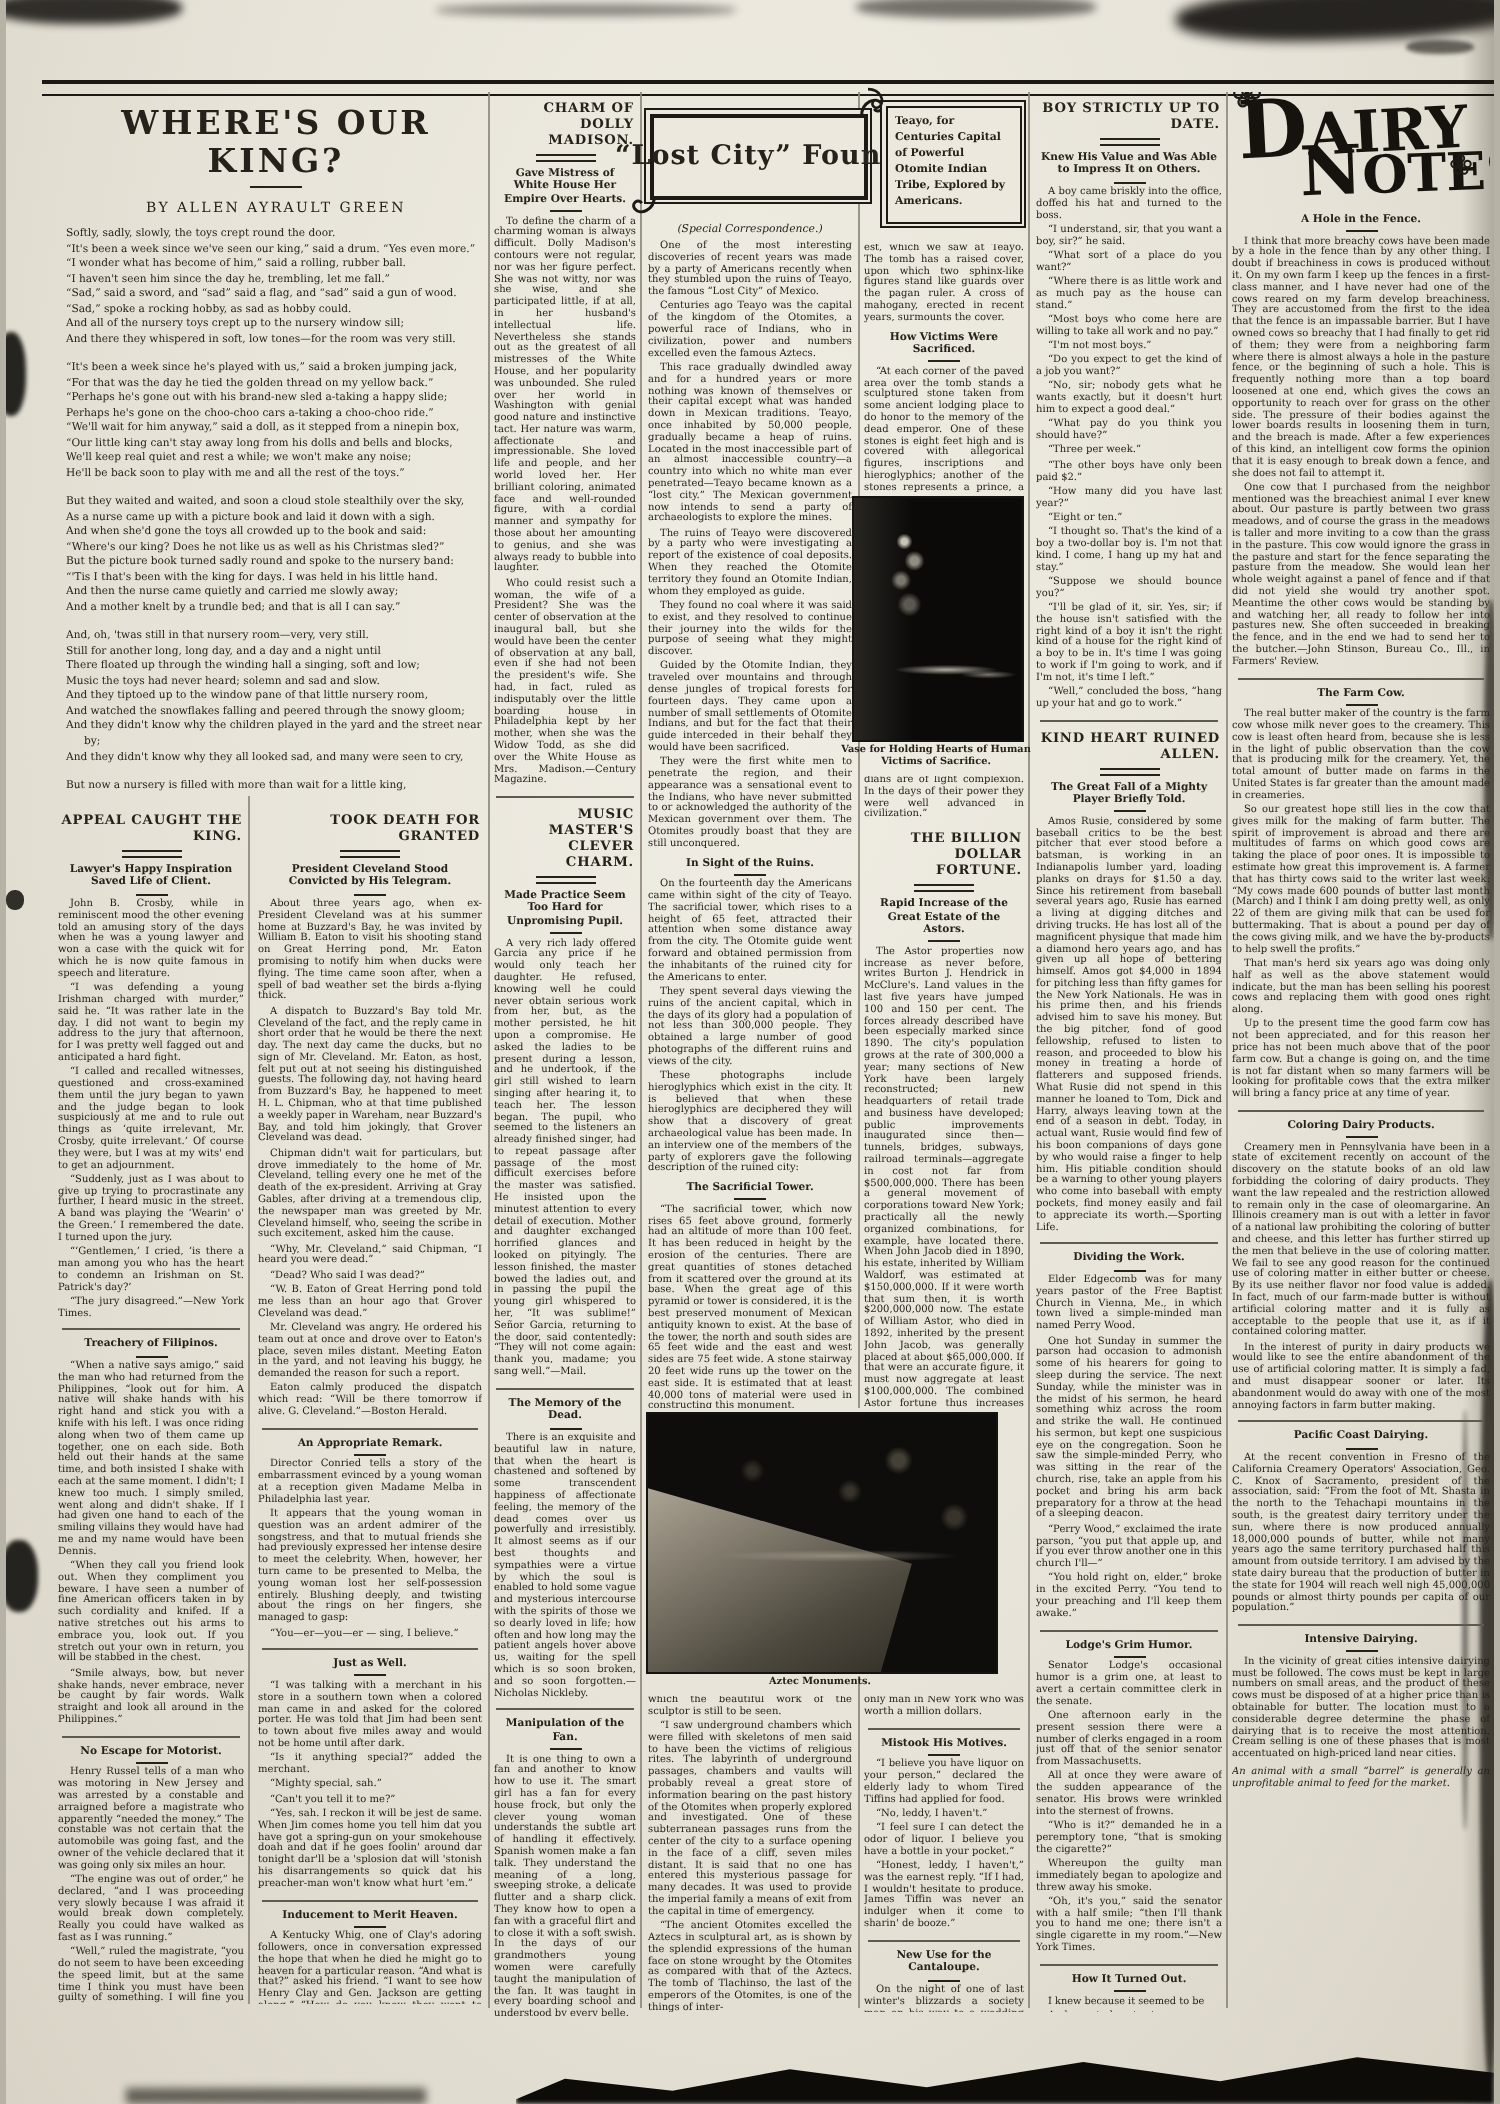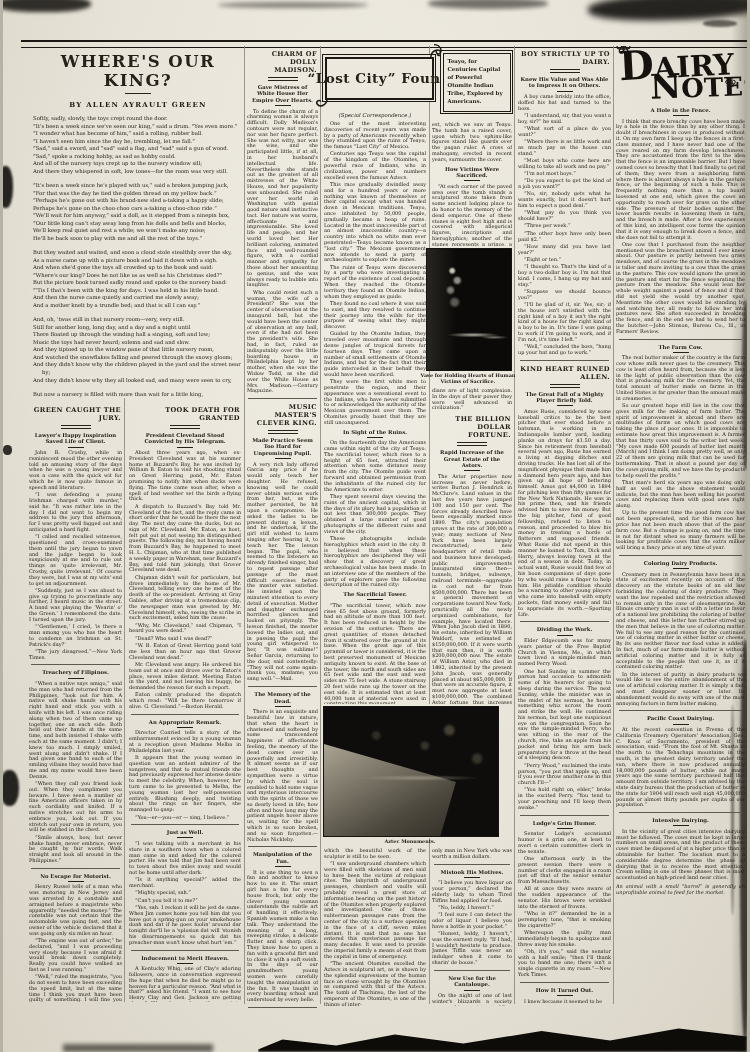--- a/index.html
+++ b/index.html
@@ -59,21 +59,21 @@
   .s-c{font-size:5.4px;font-style:italic;text-align:center;margin:2px 0 3px;}
   .s-d{border-top:1px solid #5f5a4f;margin:4px auto;width:96%;}
   .s-pl{font-size:4.9px;line-height:1.3;padding-left:6px;}
   .s-fl{font-size:5.3px;line-height:1.42;padding-left:9px;text-indent:-9px;}
   .s-fg{height:7px;}
   .s-pi{font-size:5px;line-height:1.18;text-align:justify;font-style:italic;margin-top:3px;}
   
   #colA h1{font-size:16.5px;font-weight:bold;text-align:center;letter-spacing:1.5px;margin:2px 0 3px;
     font-family:"DejaVu Serif","Liberation Serif",serif;}
   .titlerule{width:26px;height:2px;margin:0 auto 4px;border-top:1px solid #26221b;}
-  .byline{font-size:7px;font-weight:bold;text-align:center;letter-spacing:1.2px;margin:0 0 6px;}
+  .byline{font-size:7px;font-weight:normal;text-align:center;letter-spacing:1.2px;margin:0 0 6px;}
   
   #lostbox{position:absolute;left:319px;top:54px;width:114px;height:48px;}
   .lcouter{border:1.5px solid #1d1a15;padding:1.5px;background:#ece8dd;height:100%;box-sizing:border-box;}
   .lcinner{border:2.5px solid #1d1a15;height:100%;box-sizing:border-box;display:flex;align-items:center;justify-content:center;}
   .lctext{font-size:13.5px;font-weight:bold;letter-spacing:.5px;white-space:nowrap;}
   .curl{position:absolute;}
   .curl-tr{right:-11px;top:-7px;}
   .curl-bl{left:-11px;bottom:-7px;transform:rotate(180deg);}
   
   #teayobox{position:absolute;left:437px;top:50px;width:73px;height:64px;}
@@ -183,21 +183,21 @@
         <div class="s-fl">And they tiptoed up to the window pane of that little nursery room,</div>
         <div class="s-fl">And watched the snowflakes falling and peered through the snowy gloom;</div>
         <div class="s-fl">And they didn't know why the children played in the yard and the street near by;</div>
         <div class="s-fl">And they didn't know why they all looked sad, and many were seen to cry,</div>
         <div class="s-fg"></div>
         <div class="s-fl">But now a nursery is filled with more than wait for a little king,</div>
       </div>
   </section>
 
   <section id="col1">
-      <div class="s-h">GREEN CAUGHT THE JURY.</div>
+      <div class="s-h">APPEAL CAUGHT THE KING.</div>
       <div class="s-sh">Lawyer's Happy Inspiration Saved Life of Client.</div>
       <div class="s-p">John B. Crosby, while in reminiscent mood the other evening told an amusing story of the days when he was a young lawyer and won a case with the quick wit for which he is now quite famous in speech and literature.</div>
       <div class="s-p">“I was defending a young Irishman charged with murder,” said he. “It was rather late in the day. I did not want to begin my address to the jury that afternoon, for I was pretty well fagged out and anticipated a hard fight.</div>
       <div class="s-p">“I called and recalled witnesses, questioned and cross-examined them until the jury began to yawn and the judge began to look suspiciously at me and to rule out things as ‘quite irrelevant, Mr. Crosby, quite irrelevant.’ Of course they were, but I was at my wits' end to get an adjournment.</div>
       <div class="s-p">“Suddenly, just as I was about to give up trying to procrastinate any further, I heard music in the street. A band was playing the ‘Wearin' o' the Green.’ I remembered the date. I turned upon the jury.</div>
       <div class="s-p">“‘Gentlemen,’ I cried, ‘is there a man among you who has the heart to condemn an Irishman on St. Patrick's day?’</div>
       <div class="s-p">“The jury disagreed.”—New York Times.</div>
       <div class="s-d"></div>
       <div class="s-sh">Treachery of Filipinos.</div>
       <div class="s-p">“When a native says amigo,” said the man who had returned from the Philippines, “look out for him. A native will shake hands with his right hand and stick you with a knife with his left. I was once riding along when two of them came up together, one on each side. Both held out their hands at the same time, and both insisted I shake with each at the same moment. I didn't; I knew too much. I simply smiled, went along and didn't shake. If I had given one hand to each of the smiling villains they would have had me and my name would have been Dennis.</div>
@@ -235,21 +235,21 @@
       <div class="s-d"></div>
       <div class="s-sh">Inducement to Merit Heaven.</div>
       <div class="s-p">A Kentucky Whig, one of Clay's adoring followers, once in conversation expressed the hope that when he died he might go to heaven for a particular reason. “And what is that?” asked his friend. “I want to see how Henry Clay and Gen. Jackson are getting along.” “How do you know they went to heaven?” his friend inquired. “They must have gone there. Had they gone to the other place the devil would long since have been obliged to close it up. Heaven may have softened them toward each other, and if it has, it will be worth the trip to see them together.”</div>
     </section>
   <section id="col3">
       <div class="s-h">CHARM OF DOLLY MADISON.</div>
       <div class="s-sh">Gave Mistress of White House Her Empire Over Hearts.</div>
       <div class="s-p">To define the charm of a charming woman is always difficult. Dolly Madison's contours were not regular, nor was her figure perfect. She was not witty, nor was she wise, and she participated little, if at all, in her husband's intellectual life. Nevertheless she stands out as the greatest of all mistresses of the White House, and her popularity was unbounded. She ruled over her world in Washington with genial good nature and instinctive tact. Her nature was warm, affectionate and impressionable. She loved life and people, and her world loved her. Her brilliant coloring, animated face and well-rounded figure, with a cordial manner and sympathy for those about her amounting to genius, and she was always ready to bubble into laughter.</div>
       <div class="s-p">Who could resist such a woman, the wife of a President? She was the center of observation at the inaugural ball, but she would have been the center of observation at any ball, even if she had not been the president's wife. She had, in fact, ruled as indisputably over the little boarding house in Philadelphia kept by her mother, when she was the Widow Todd, as she did over the White House as Mrs. Madison.—Century Magazine.</div>
       <div class="s-d"></div>
-      <div class="s-h">MUSIC MASTER'S CLEVER KING.</div>
+      <div class="s-h">MUSIC MASTER'S CLEVER CHARM.</div>
       <div class="s-sh">Made Practice Seem Too Hard for Unpromising Pupil.</div>
       <div class="s-p">A very rich lady offered Garcia any price if he would only teach her daughter. He refused, knowing well he could never obtain serious work from her, but, as the mother persisted, he hit upon a compromise. He asked the ladies to be present during a lesson, and he undertook, if the girl still wished to learn singing after hearing it, to teach her. The lesson began. The pupil, who seemed to the listeners an already finished singer, had to repeat passage after passage of the most difficult exercises before the master was satisfied. He insisted upon the minutest attention to every detail of execution. Mother and daughter exchanged horrified glances and looked on pityingly. The lesson finished, the master bowed the ladies out, and in passing the pupil the young girl whispered to her, “It was sublime!” Señor Garcia, returning to the door, said contentedly: “They will not come again: thank you, madame; you sang well.”—Mail.</div>
       <div class="s-d"></div>
       <div class="s-sh">The Memory of the Dead.</div>
       <div class="s-p">There is an exquisite and beautiful law in nature, that when the heart is chastened and softened by some transcendent happiness of affectionate feeling, the memory of the dead comes over us powerfully and irresistibly. It almost seems as if our best thoughts and sympathies were a virtue by which the soul is enabled to hold some vague and mysterious intercourse with the spirits of those we so dearly loved in life; how often and how long may the patient angels hover above us, waiting for the spell which is so soon broken, and so soon forgotten.—Nicholas Nickleby.</div>
       <div class="s-d"></div>
       <div class="s-sh">Manipulation of the Fan.</div>
       <div class="s-p">It is one thing to own a fan and another to know how to use it. The smart girl has a fan for every house frock, but only the clever young woman understands the subtle art of handling it effectively. Spanish women make a fan talk. They understand the meaning of a long, sweeping stroke, a delicate flutter and a sharp click. They know how to open a fan with a graceful flirt and to close it with a soft swish. In the days of our grandmothers young women were carefully taught the manipulation of the fan. It was taught in every boarding school and understood by every belle.</div>
       <div class="s-d"></div>
     </section>
@@ -323,21 +323,21 @@
       <div class="s-sh">Mistook His Motives.</div>
       <div class="s-p">“I believe you have liquor on your person,” declared the elderly lady to whom Tired Tiffins had applied for food.</div>
       <div class="s-p">“No, leddy, I haven't.”</div>
       <div class="s-p">“I feel sure I can detect the odor of liquor. I believe you have a bottle in your pocket.”</div>
       <div class="s-p">“Honest, leddy, I haven't,” was the earnest reply. “If I had, I wouldn't hesitate to produce. James Tiffin was never an indulger when it come to sharin' de booze.”</div>
       <div class="s-d"></div>
       <div class="s-sh">New Use for the Cantaloupe.</div>
       <div class="s-p">On the night of one of last winter's blizzards a society man on his way to a wedding heard two negro coachmen chatting.</div>
     </section>
   <section id="col6">
-      <div class="s-h">BOY STRICTLY UP TO DAIRY.</div>
+      <div class="s-h">BOY STRICTLY UP TO DATE.</div>
       <div class="s-sh">Knew His Value and Was Able to Impress It on Others.</div>
       <div class="s-p">A boy came briskly into the office, doffed his hat and turned to the boss.</div>
       <div class="s-p">“I understand, sir, that you want a boy, sir?” he said.</div>
       <div class="s-p">“What sort of a place do you want?”</div>
       <div class="s-p">“Where there is as little work and as much pay as the house can stand.”</div>
       <div class="s-p">“Most boys who come here are willing to take all work and no pay.”</div>
       <div class="s-p">“I'm not most boys.”</div>
       <div class="s-p">“Do you expect to get the kind of a job you want?”</div>
       <div class="s-p">“No, sir; nobody gets what he wants exactly, but it doesn't hurt him to expect a good deal.”</div>
       <div class="s-p">“What pay do you think you should have?”</div>

